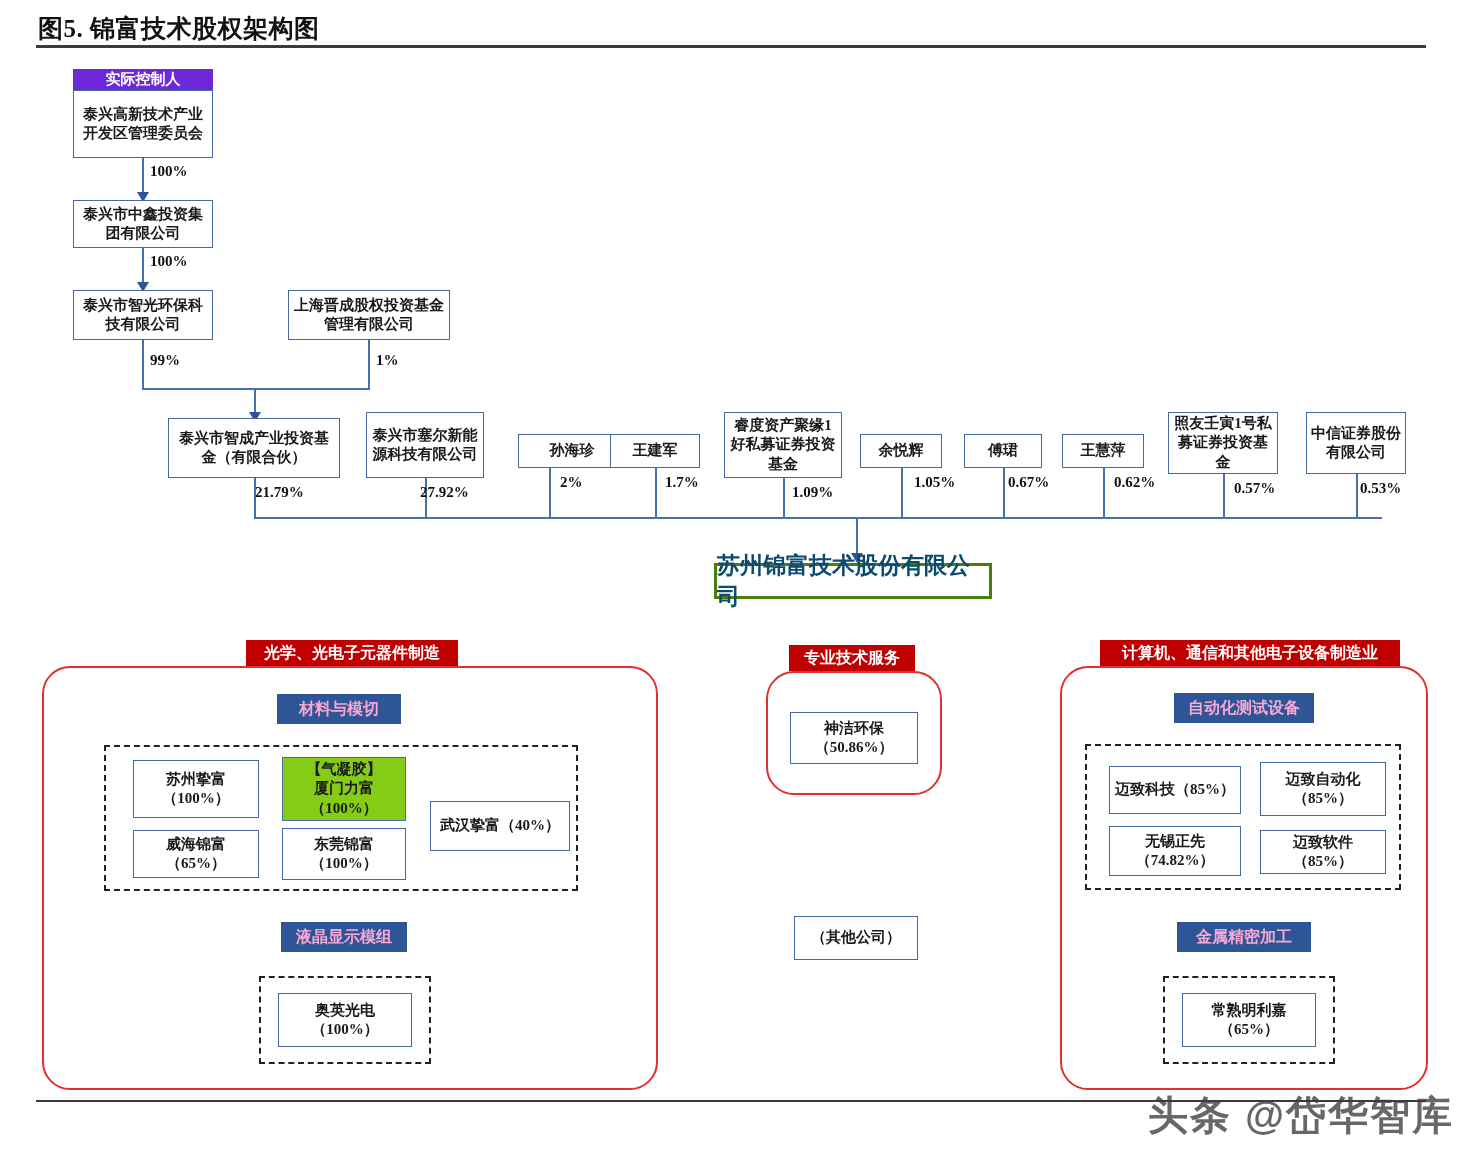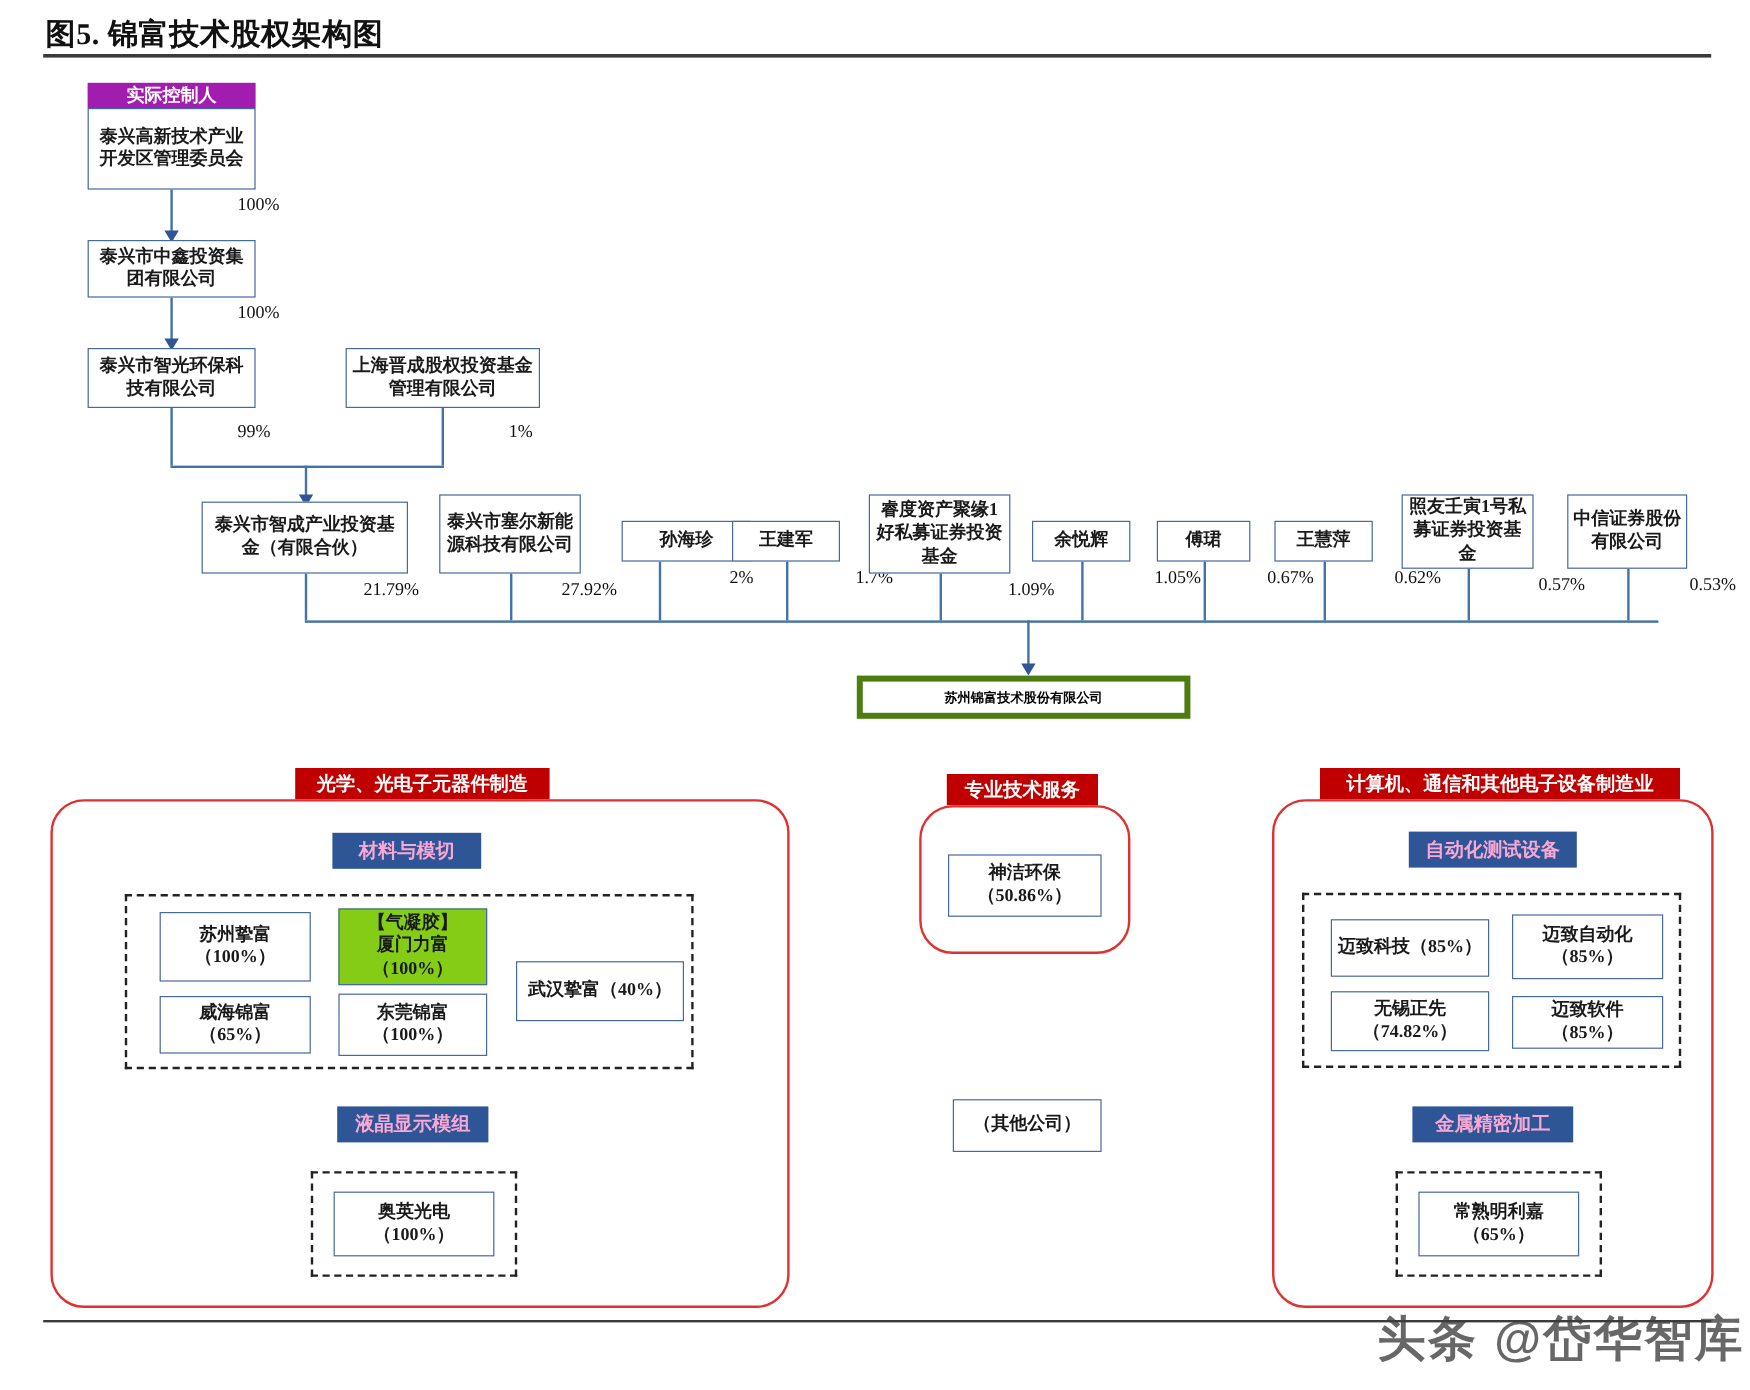--- a/index.html
+++ b/index.html
@@ -42,21 +42,21 @@
     display:flex;align-items:center;justify-content:center;
     text-align:center;
     font-size:15px;line-height:1.28;
     color:#1a1a1a;font-weight:bold;
     font-family:"Liberation Serif","DejaVu Serif",serif;
     padding:2px 3px;
   }
   .nbox.fill{background:#84cc16;}
   .navy-cap{
     position:absolute;
-    background:#a21caf;
+    background:#6d28d9;
     color:#ffffff;
     display:flex;align-items:center;justify-content:center;
     font-size:15px;font-weight:bold;
     box-sizing:border-box;
     font-family:Liberation Mono, monospace;
   }
   .blue-cap{
     position:absolute;
     background:#2e5596;
     color:#f9a8d4;
@@ -70,25 +70,25 @@
     background:#c00000;
     color:#ffffff;
     display:flex;align-items:center;justify-content:center;
     font-size:16px;font-weight:bold;
     box-sizing:border-box;
     z-index:5;
     font-family:"Liberation Serif","DejaVu Serif",serif;
   }
   .redbox{
     position:absolute;
-    border:5px solid #4d7c0f;
+    border:3px solid #4d7c0f;
     background:#fff;
     box-sizing:border-box;
     display:flex;align-items:center;justify-content:center;
-    font-size:11px;font-weight:bold;color:#000000;
+    font-size:23px;font-weight:bold;color:#0c4a6e;
     font-family:"Liberation Serif","DejaVu Serif",serif;
   }
   .round-red{
     position:absolute;
     border:2px solid #e03131;
     border-radius:28px;
     box-sizing:border-box;
     background:transparent;
   }
   .dash-box{
@@ -102,24 +102,23 @@
   .vline{position:absolute;width:2px;background:#4472a8;}
   .hline{position:absolute;height:2px;background:#4472a8;}
   .arrow-d{
     position:absolute;width:0;height:0;
     border-left:6px solid transparent;
     border-right:6px solid transparent;
     border-top:10px solid #2f5597;
   }
   .pct{
     position:absolute;
-    font-size:15px;font-weight:normal;color:#111;
+    font-size:15px;font-weight:bold;color:#111;
     font-family:"Liberation Serif","DejaVu Serif",serif;
     white-space:nowrap;
-    margin-left:48px;
   }
 
   
   .wm{
     position:absolute;left:1148px;top:1088px;
     font-size:40px;font-weight:bold;
     color:rgba(60,60,60,0.78);
     letter-spacing:2px;
     font-family:"Liberation Sans","DejaVu Sans",sans-serif;
     white-space:nowrap;

